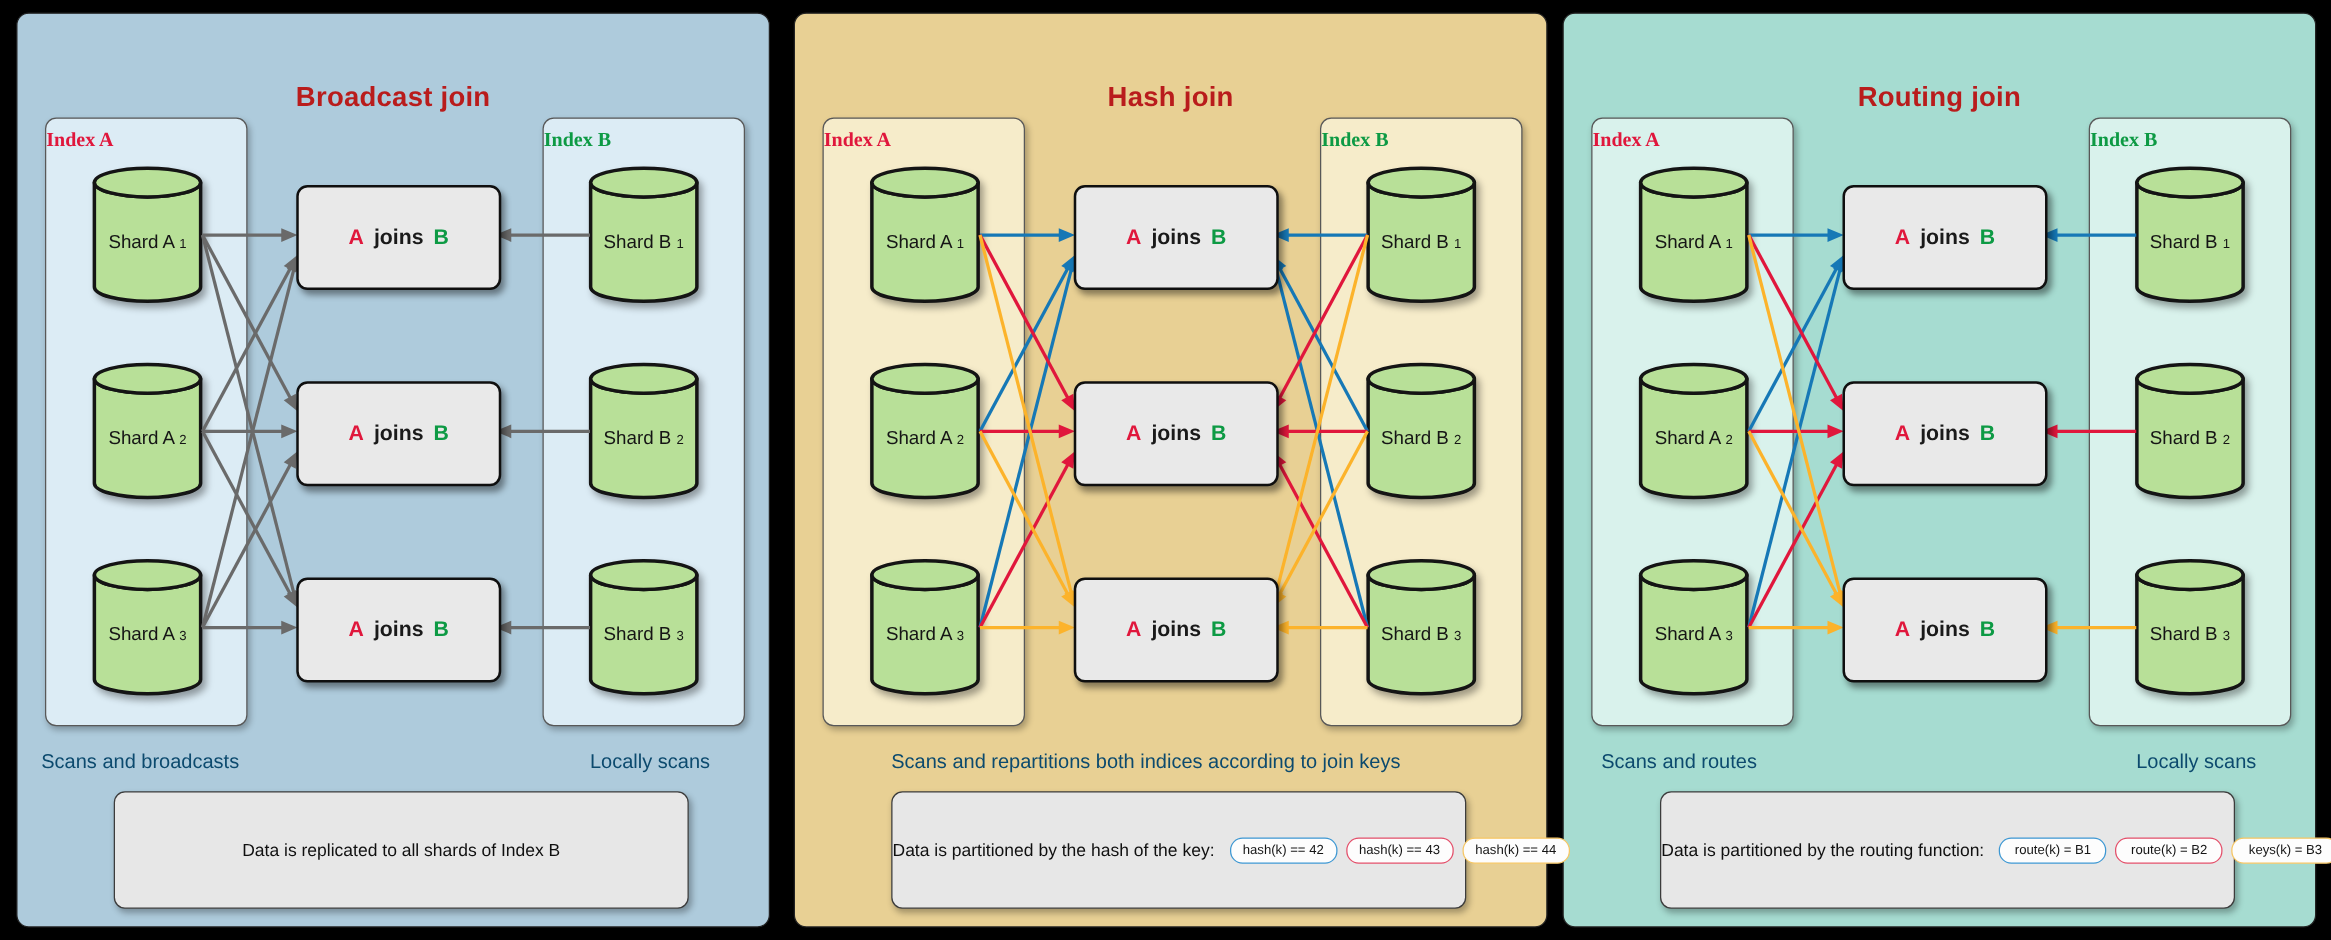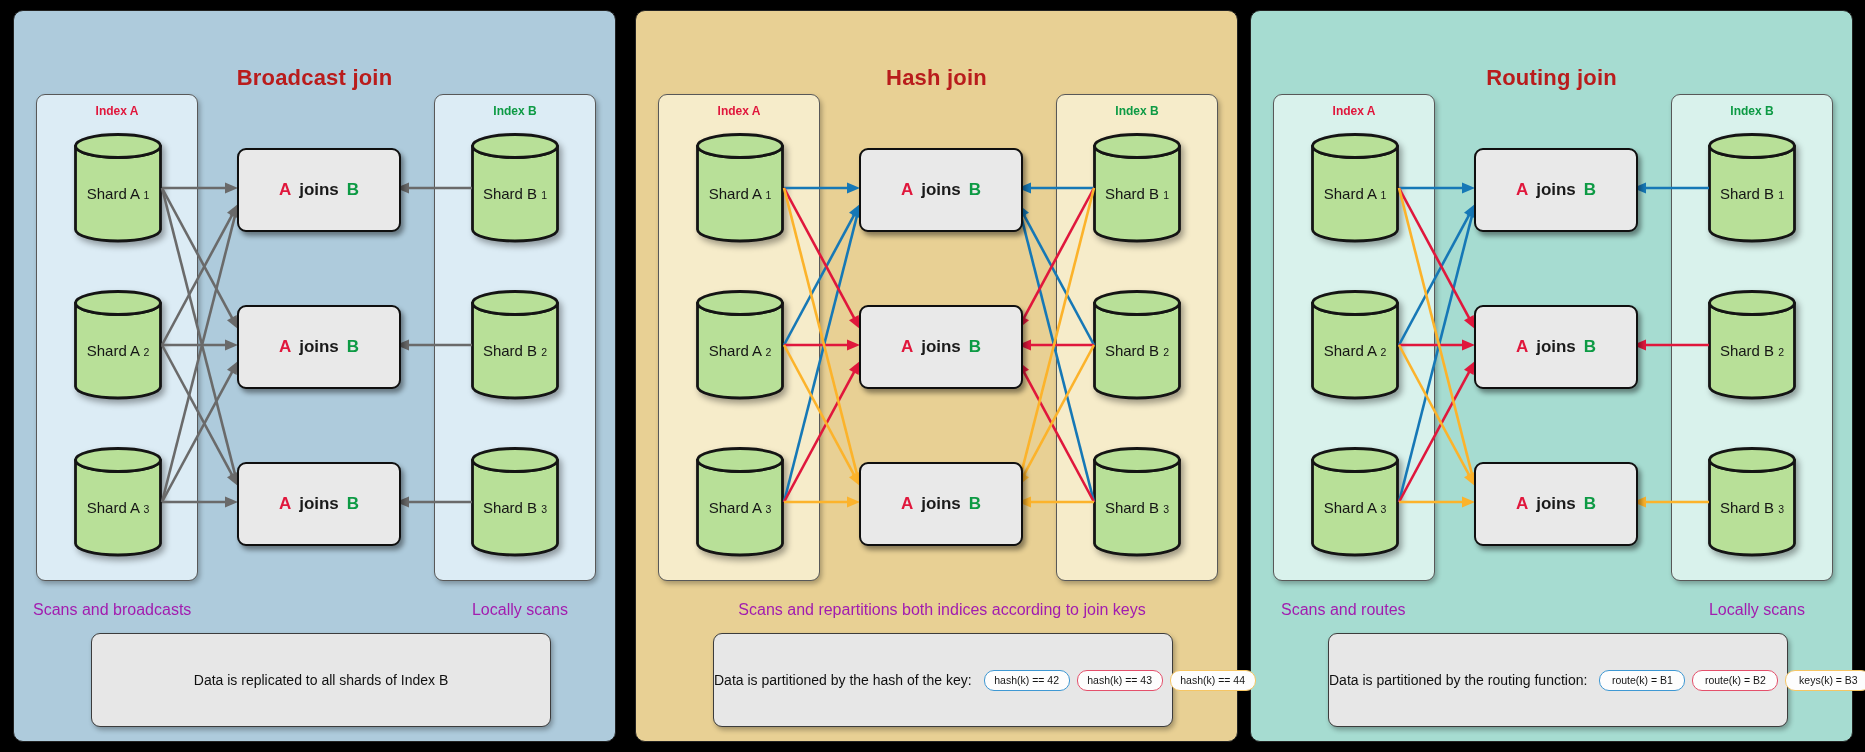--- a/index.html
+++ b/index.html
@@ -9,21 +9,21 @@
          background:var(--panel-bg,#ccc);border:1px solid #222;}
   .panel.p0{left:13px}.panel.p1{left:635px}.panel.p2{left:1250px}
 
   .title{position:absolute;top:36px;left:0;right:0;text-align:center;
          font-size:22px;font-weight:bold;color:#b91c1c;letter-spacing:.2px;z-index:5;}
 
   .index-box{position:absolute;top:83px;width:160px;height:485px;z-index:1;
              background:var(--box-bg,#eee);border:1.8px solid #585858;border-radius:9px;
              box-shadow:2px 3px 5px rgba(0,0,0,.28);}
   .index-box.left{left:22px}.index-box.right{left:420px}
-  .index-label{margin-top:9px;text-align:center;font-weight:bold;font-size:12px;}
+  .index-label{margin-top:9px;font-weight:bold;font-size:16px;font-family:Liberation Serif, serif;}
   .index-box.left .index-label{color:var(--red,#e0173c);}
   .index-box.right .index-label{color:var(--green,#0d9a44);}
 
   .cyl{position:absolute;width:90px;height:112px;z-index:2;}
   .cyl.a{left:59px}.cyl.b{left:456px}
   .cyl.r0{top:121px}.cyl.r1{top:278px}.cyl.r2{top:435px}
   .cyl-svg{position:absolute;inset:0;width:90px;height:112px;
            filter:drop-shadow(3px 4px 3px rgba(0,0,0,.35));}
   .cyl-svg path,.cyl-svg ellipse{fill:var(--cyl-fill,#b8e098);stroke:#141414;
            stroke-width:2.8;stroke-linejoin:round;}
@@ -36,24 +36,24 @@
   .join{position:absolute;left:223px;width:160px;height:80px;z-index:4;
         background:var(--join-fill,#e9e9e9);border:2.6px solid #0f0f0f;border-radius:9px;
         box-shadow:3px 4px 5px rgba(0,0,0,.42);
         display:flex;align-items:center;justify-content:center;
         font-size:17px;font-weight:bold;color:#1a1a1a;}
   .join.r0{top:137px}.join.r1{top:294px}.join.r2{top:451px}
   .join .w{margin:0 4px;}
   .join .wa{color:var(--red,#e0173c);}
   .join .wb{color:var(--green,#0d9a44);}
 
-  .cap{position:absolute;top:590px;font-size:16px;color:#a21caf;z-index:5;white-space:nowrap;}
+  .cap{position:absolute;top:590px;font-size:16px;color:#0c4a6e;z-index:5;white-space:nowrap;}
   .cap-left{left:19px}.cap-right{right:47px}
   .p2 .cap-left{left:30px}
-  .cap-center{left:77px;width:458px;text-align:center;}
+  .cap-center{left:77px;width:458px;text-align:left;}
 
   .note{position:absolute;left:77px;top:622px;width:458px;height:92px;z-index:5;
         background:var(--note-fill,#e7e7e7);border:1.6px solid #3c3c3c;border-radius:9px;
         box-shadow:2px 3px 5px rgba(0,0,0,.3);
         display:flex;align-items:center;}
   .note-text{font-size:14px;color:#101010;white-space:nowrap;}
   .note-text.mid{width:100%;text-align:center;}
   .note-text.side{flex:1;text-align:right;padding-right:12px;}
   .chips{display:flex;flex-direction:row;gap:7px;margin-right:34px;}
   .chip{width:84px;height:19px;border-radius:10px;border:1.6px solid #888;

